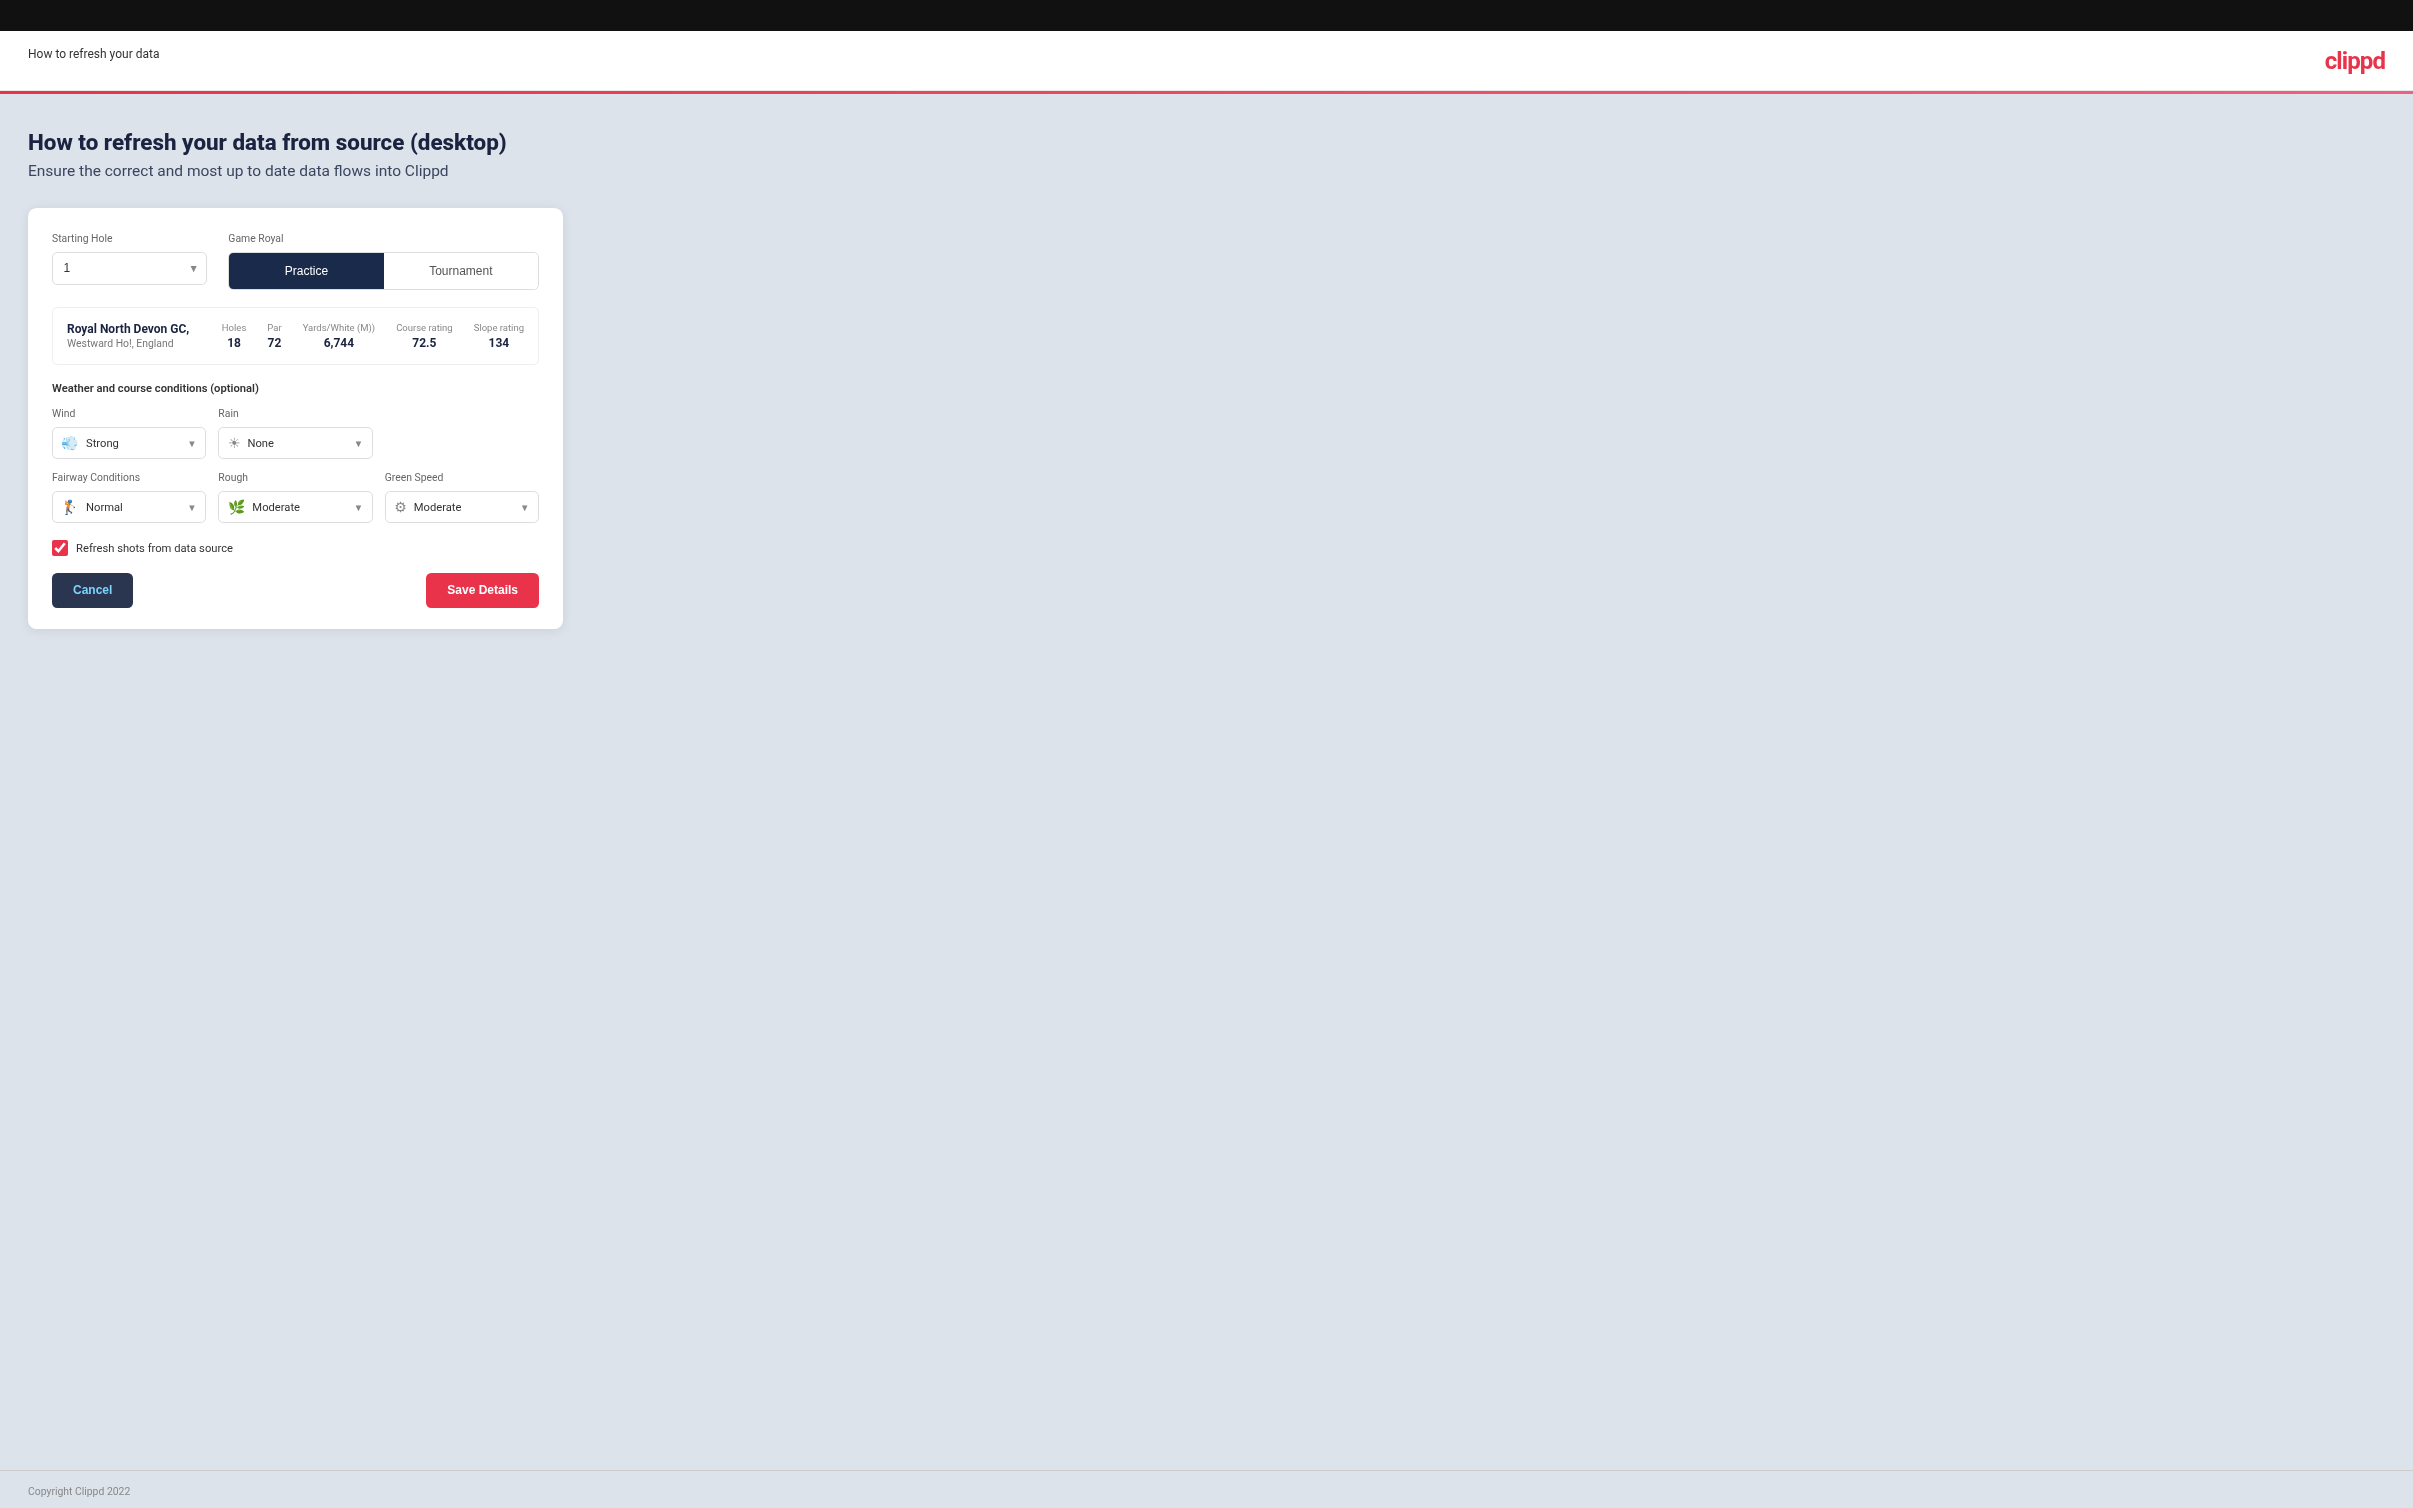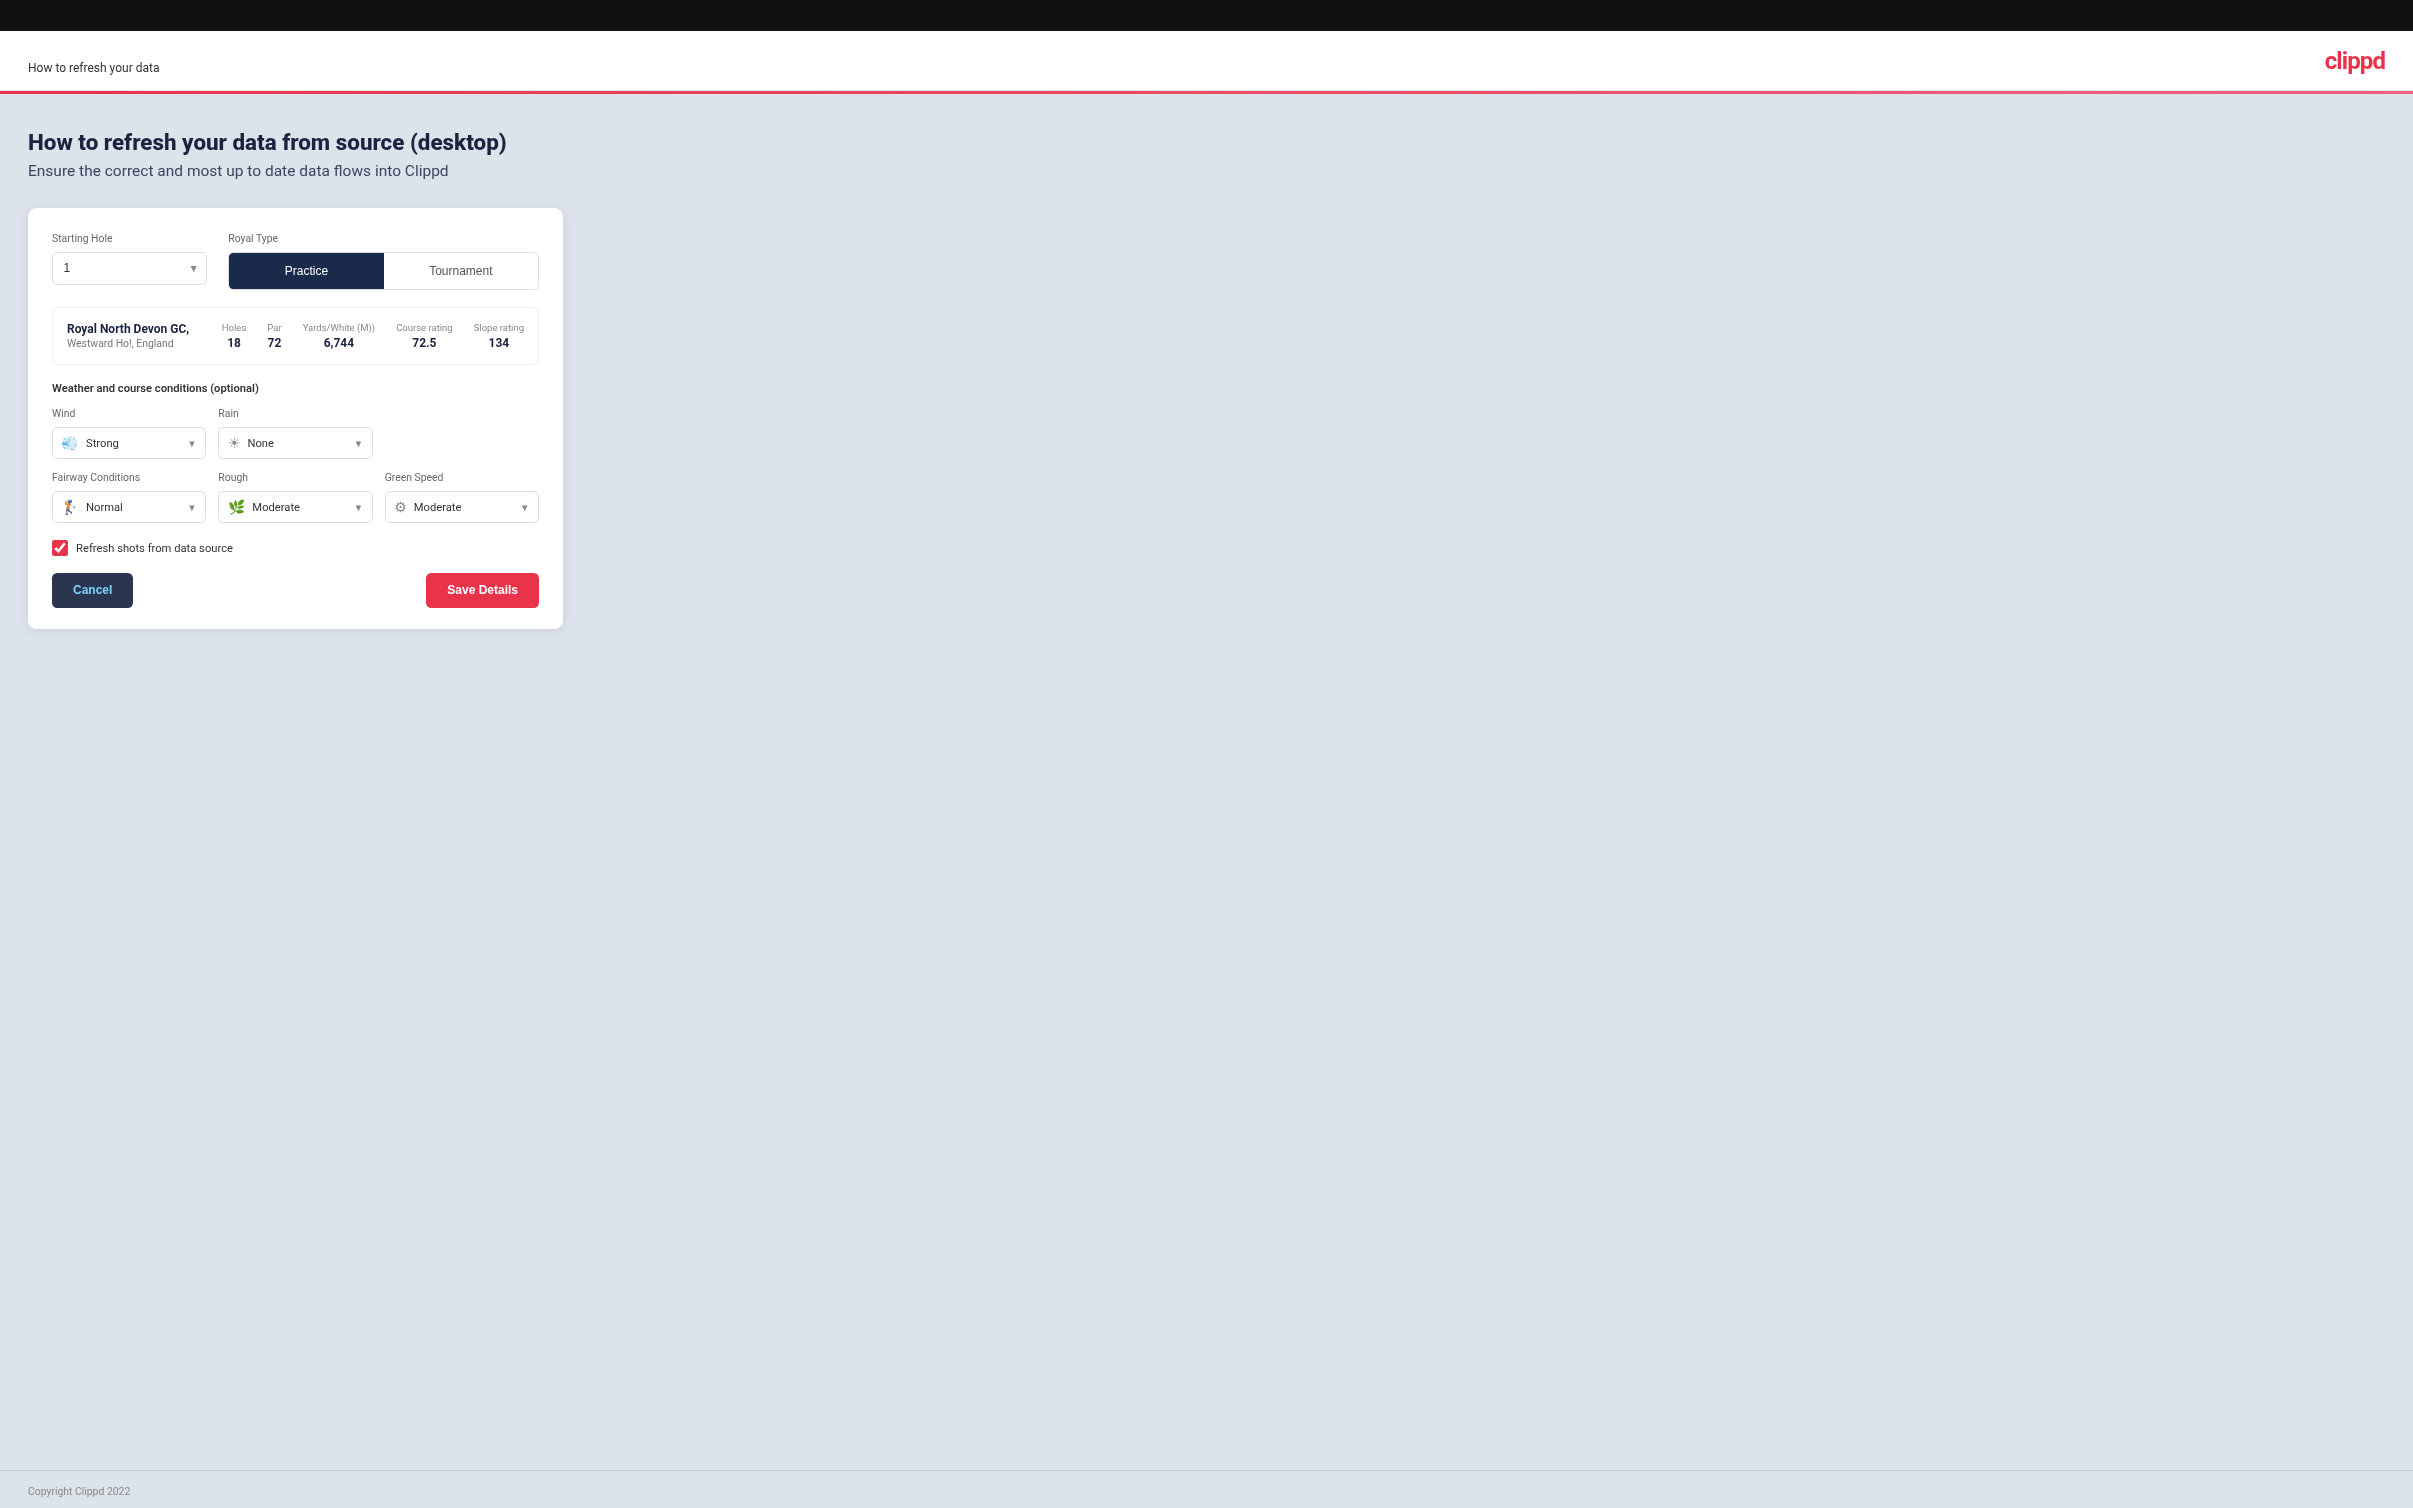--- a/index.html
+++ b/index.html
@@ -14,21 +14,21 @@
     .top-bar {
       background: #111;
       height: 31px;
       flex-shrink: 0;
     }
 
     .header {
       background: #fff;
       padding: 15.5px 28px;
       display: flex;
-      align-items: flex-end;
+      align-items: flex-start;
       justify-content: space-between;
       border-bottom: 1.7px solid #e8e8e8;
       flex-shrink: 0;
     }
 
     .header-title {
       font-size: 12px;
       color: #333;
     }
 
@@ -350,21 +350,21 @@
           <label class="form-label">Starting Hole</label>
           <div class="select-wrapper">
             <select class="select-field">
               <option>1</option>
             </select>
             <span class="select-arrow">▼</span>
           </div>
         </div>
 
         <div class="game-type-group">
-          <label class="form-label">Royal Type</label>
+          <label class="form-label">Game Royal</label>
           <div class="toggle-buttons">
             <button class="toggle-btn active">Practice</button>
             <button class="toggle-btn inactive">Tournament</button>
           </div>
         </div>
       </div>
 
       <div class="course-info-box">
         <div>
           <div class="course-name">Royal North Devon GC,</div>

